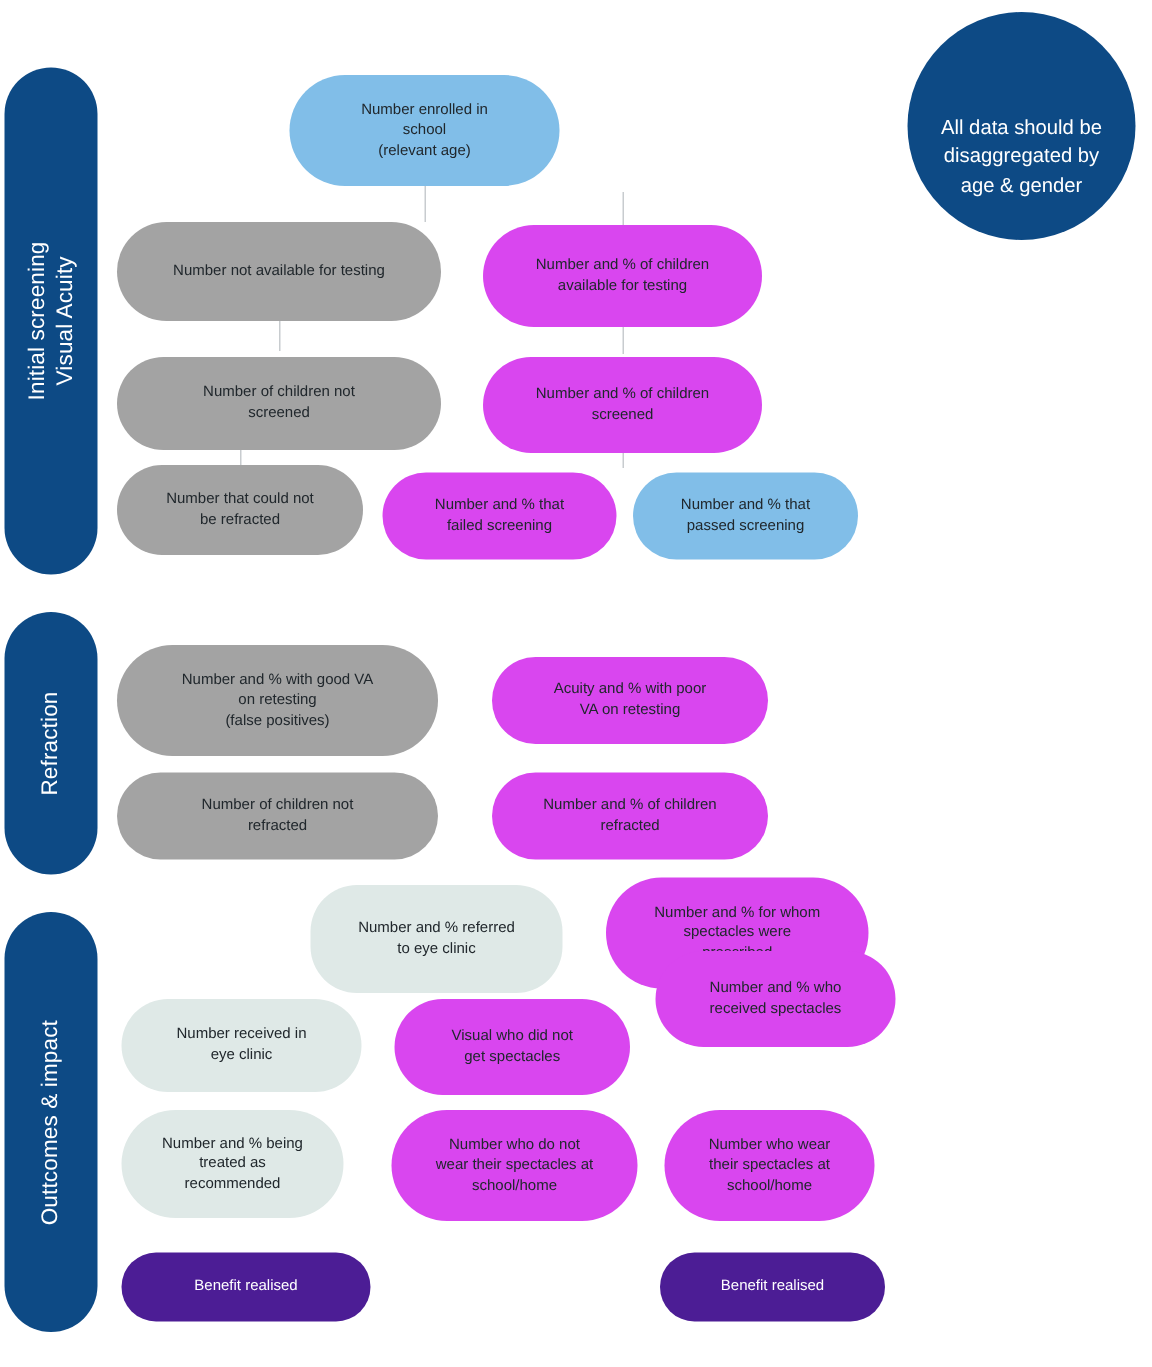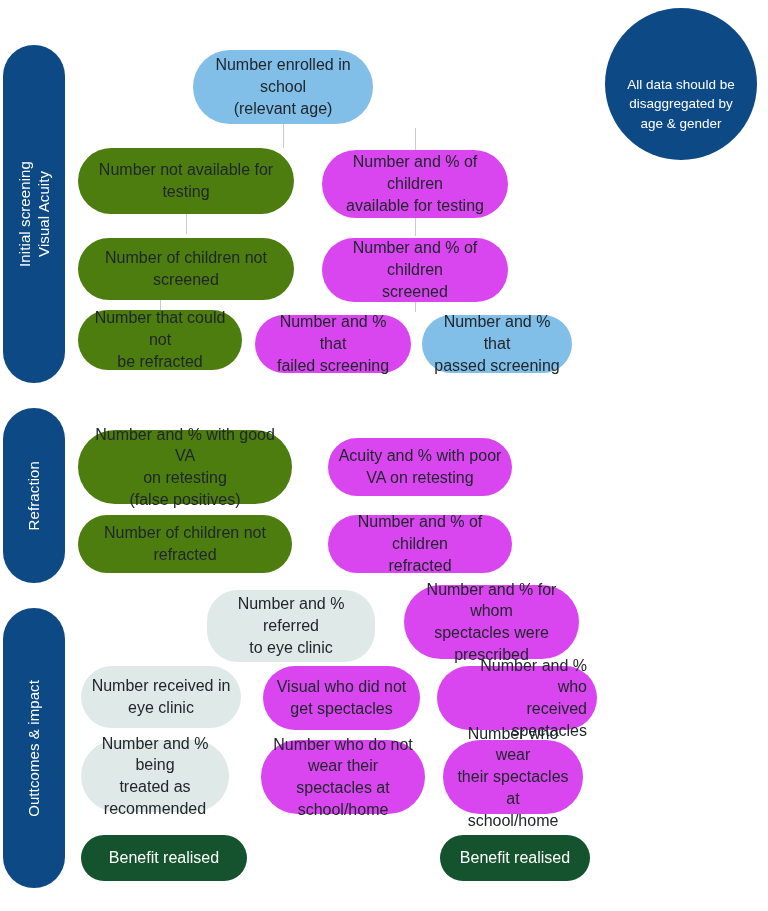--- a/index.html
+++ b/index.html
@@ -62,32 +62,32 @@
   .node {
     position: absolute;
     display: flex;
     align-items: center;
     justify-content: center;
     text-align: center;
     box-sizing: border-box;
     padding: 4px 10px;
   }
   .node .node-text {
-    font-size: 16px;
+    font-size: 10px;
     line-height: 1.36;
     white-space: pre-line;
     color: #20272c;
   }
 
   
-  .c-cream     { background: #4d7c0f; }
+  .c-cream     { background: #a3a3a3; }
   .c-paleblue  { background: #d946ef; }
   .c-midblue   { background: #81bee8; }
   .c-mist      { background: #dfe9e7; }
-  .c-steel     { background: #14532d; }
+  .c-steel     { background: #4c1d95; }
   .c-steel .node-text { color: #ffffff; }
 
   
   .connector {
     position: absolute;
     width: 1px;
     background: #9aa3a8;
     opacity: .55;
   }
 </style>
@@ -197,21 +197,21 @@
   <div class="node c-mist" style="left:81px;top:666px;width:160px;height:62px;border-radius:31px;">
     <span class="node-text">Number received in
 eye clinic</span>
   </div>
 
   <div class="node c-paleblue" style="left:263px;top:666px;width:157px;height:64px;border-radius:32px;">
     <span class="node-text">Visual who did not
 get spectacles</span>
   </div>
 
-  <div class="node c-paleblue" style="left:437px;top:666px;width:160px;height:64px;border-radius:32px;text-align:right;">
+  <div class="node c-paleblue" style="left:437px;top:634px;width:160px;height:64px;border-radius:32px;text-align:right;">
     <span class="node-text">Number and % who
 received spectacles</span>
   </div>
 
   <div class="node c-mist" style="left:81px;top:740px;width:148px;height:72px;border-radius:36px;">
     <span class="node-text">Number and % being
 treated as
 recommended</span>
   </div>
 

